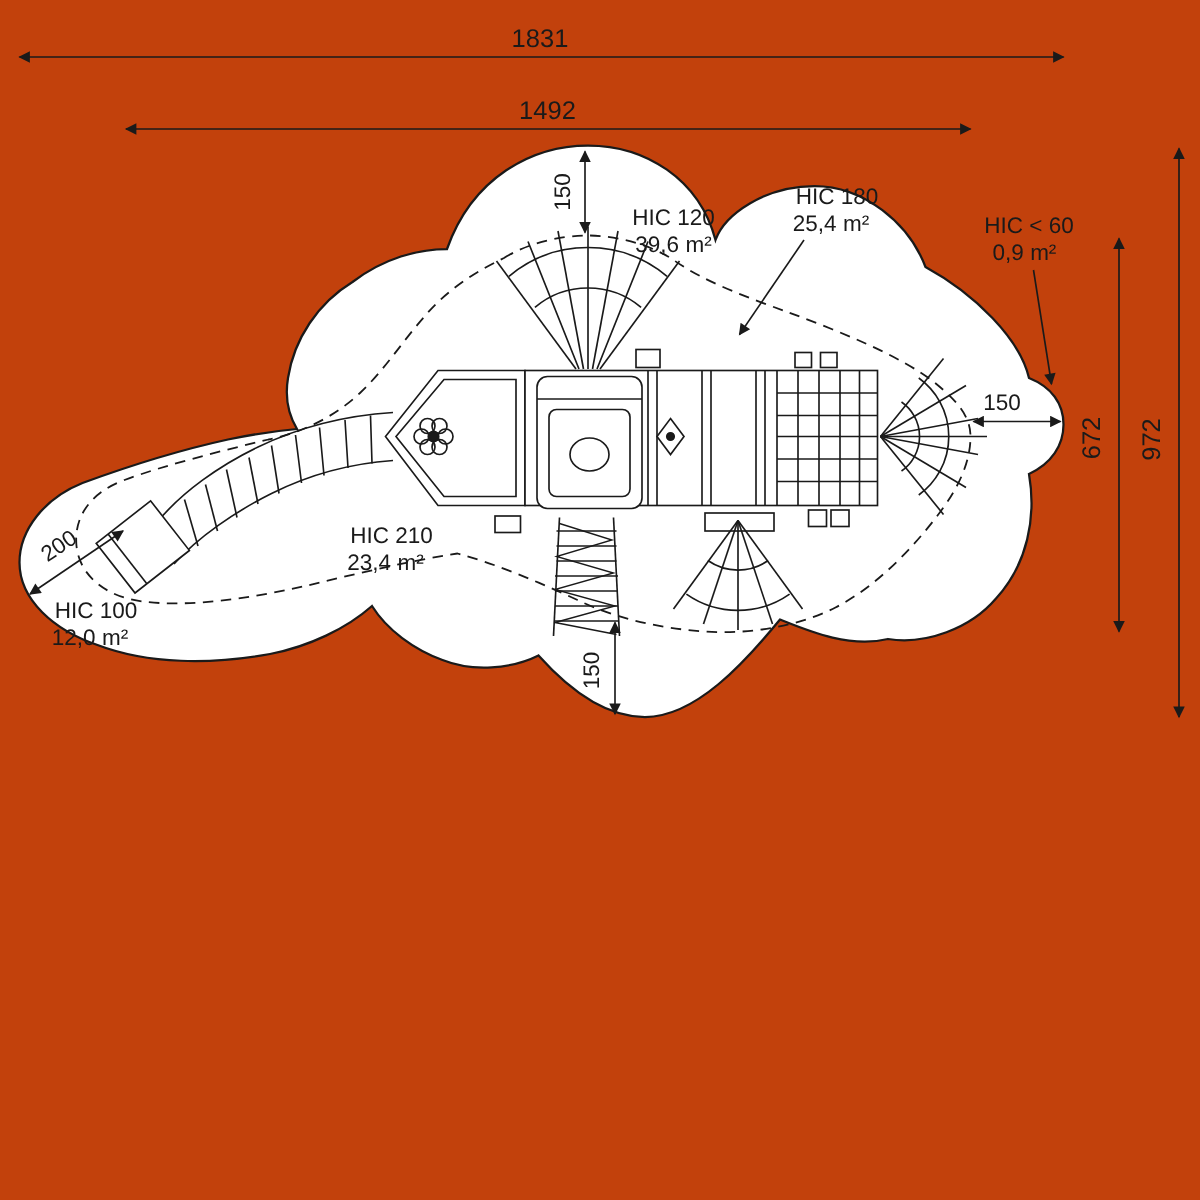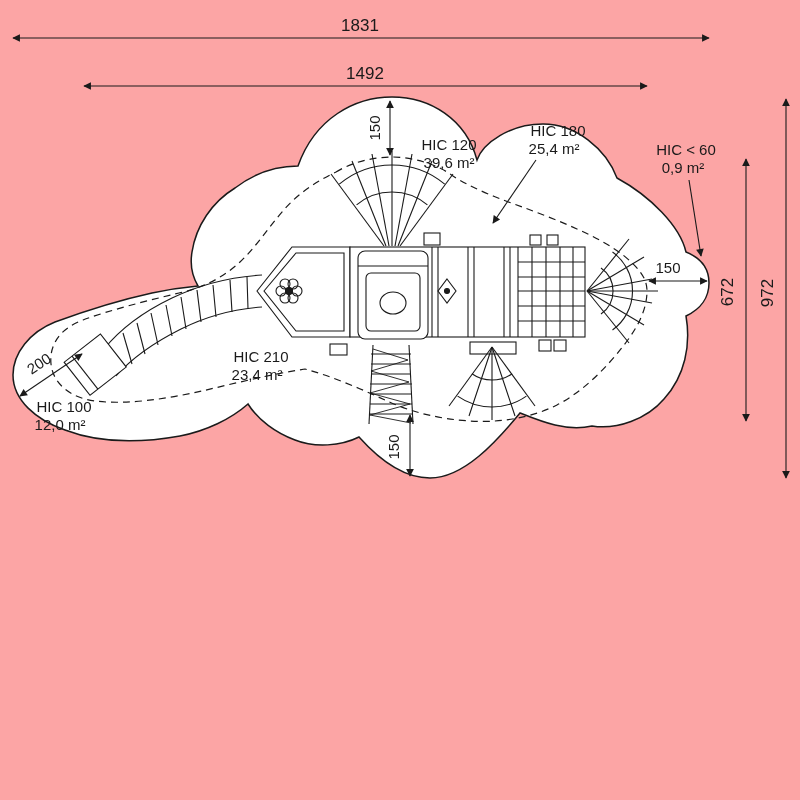--- a/index.html
+++ b/index.html
@@ -1,16 +1,16 @@
 <!DOCTYPE html>
 <html><head>
 <meta charset="utf-8">
 <style>
   html,body{margin:0;padding:0;background:#fff;width:800px;height:800px;overflow:hidden;}
-  .canvas{position:relative;width:800px;height:800px;background:#fca5a5;}
+  .canvas{position:relative;width:800px;height:800px;background:#c2410c;}
   svg{display:block;}
   svg text{font-family:"Liberation Sans", sans-serif;fill:#1a1a1a;}
   .t-dim{font-size:17px;}
   .t-small{font-size:15px;}
   .cloud{stroke:#1a1a1a;stroke-width:1.5;fill:#fff;}
   .dash{stroke:#1a1a1a;stroke-width:1.2;fill:none;stroke-dasharray:7 5;stroke-linejoin:round;}
   .st{stroke:#1a1a1a;stroke-width:1.1;fill:none;}
   .stw{stroke:#1a1a1a;stroke-width:1.1;fill:#fff;}
   .dim{stroke:#1a1a1a;stroke-width:1.1;fill:none;marker-start:url(#as);marker-end:url(#ae);}
   .leader{stroke:#1a1a1a;stroke-width:1.1;fill:none;marker-end:url(#ae);}

